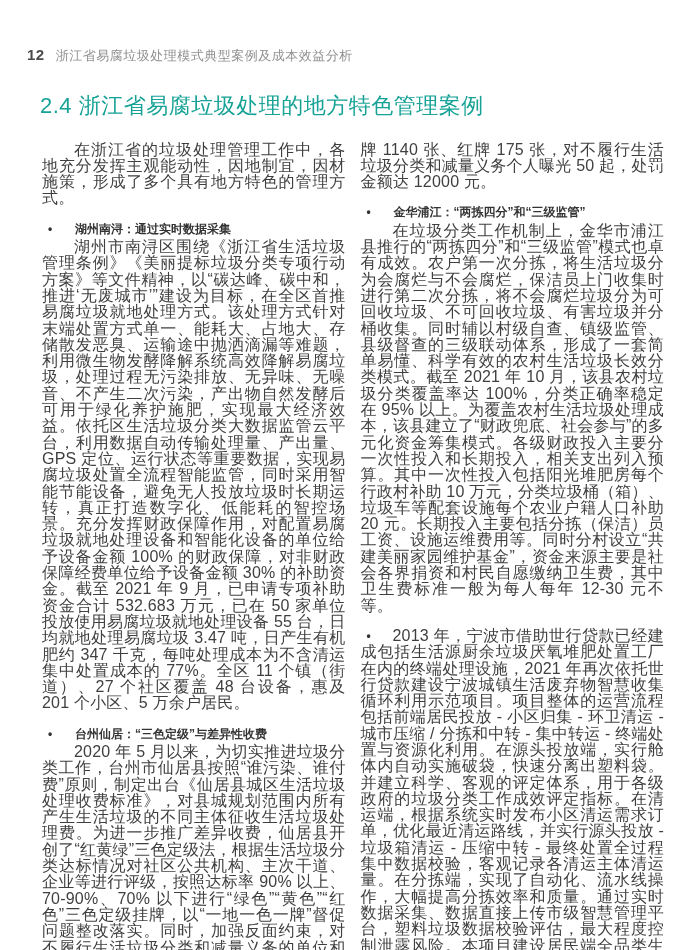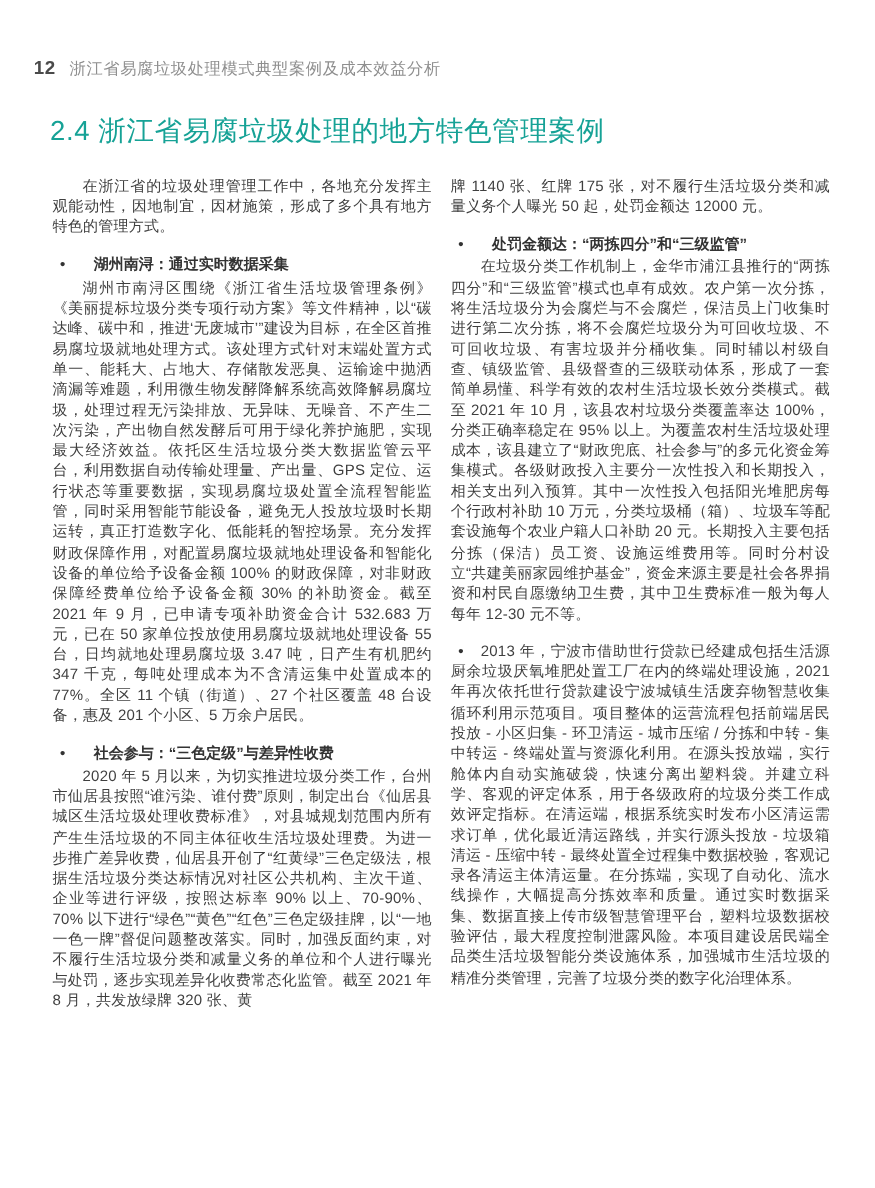--- a/index.html
+++ b/index.html
@@ -42,21 +42,21 @@
   .columns {
     display: flex;
     gap: 15px;
     margin: 21px 36px 0 42px;
   }
   .col {
     flex: 1 1 0;
     min-width: 0;
   }
   .para {
-    font-size: 12px;
+    font-size: 16px;
     line-height: 16.3px;
     color: #3f3f3f;
     text-align: justify;
     text-justify: inter-ideograph;
     letter-spacing: 0.2px;
   }
   .indent { text-indent: 2em; }
   .section { margin-top: 14px; }
   .sec-head {
     position: relative;
@@ -96,33 +96,33 @@
         <div class="sec-head">
           <span class="bullet">•</span>
           <span>湖州南浔：通过实时数据采集</span>
         </div>
         <p class="para indent">湖州市南浔区围绕《浙江省生活垃圾管理条例》《美丽提标垃圾分类专项行动方案》等文件精神，以“碳达峰、碳中和，推进‘无废城市’”建设为目标，在全区首推易腐垃圾就地处理方式。该处理方式针对末端处置方式单一、能耗大、占地大、存储散发恶臭、运输途中抛洒滴漏等难题，利用微生物发酵降解系统高效降解易腐垃圾，处理过程无污染排放、无异味、无噪音、不产生二次污染，产出物自然发酵后可用于绿化养护施肥，实现最大经济效益。依托区生活垃圾分类大数据监管云平台，利用数据自动传输处理量、产出量、GPS 定位、运行状态等重要数据，实现易腐垃圾处置全流程智能监管，同时采用智能节能设备，避免无人投放垃圾时长期运转，真正打造数字化、低能耗的智控场景。充分发挥财政保障作用，对配置易腐垃圾就地处理设备和智能化设备的单位给予设备金额 100% 的财政保障，对非财政保障经费单位给予设备金额 30% 的补助资金。截至 2021 年 9 月，已申请专项补助资金合计 532.683 万元，已在 50 家单位投放使用易腐垃圾就地处理设备 55 台，日均就地处理易腐垃圾 3.47 吨，日产生有机肥约 347 千克，每吨处理成本为不含清运集中处置成本的 77%。全区 11 个镇（街道）、27 个社区覆盖 48 台设备，惠及 201 个小区、5 万余户居民。</p>
       </div>
 
       <div class="section">
         <div class="sec-head">
           <span class="bullet">•</span>
-          <span>社会参与：“三色定级”与差异性收费</span>
+          <span>台州仙居：“三色定级”与差异性收费</span>
         </div>
         <p class="para indent">2020 年 5 月以来，为切实推进垃圾分类工作，台州市仙居县按照“谁污染、谁付费”原则，制定出台《仙居县城区生活垃圾处理收费标准》，对县城规划范围内所有产生生活垃圾的不同主体征收生活垃圾处理费。为进一步推广差异收费，仙居县开创了“红黄绿”三色定级法，根据生活垃圾分类达标情况对社区公共机构、主次干道、企业等进行评级，按照达标率 90% 以上、70-90%、70% 以下进行“绿色”“黄色”“红色”三色定级挂牌，以“一地一色一牌”督促问题整改落实。同时，加强反面约束，对不履行生活垃圾分类和减量义务的单位和个人进行曝光与处罚，逐步实现差异化收费常态化监管。截至 2021 年 8 月，共发放绿牌 320 张、黄</p>
       </div>
     </div>
 
     <div class="col">
       <p class="para">牌 1140 张、红牌 175 张，对不履行生活垃圾分类和减量义务个人曝光 50 起，处罚金额达 12000 元。</p>
 
       <div class="section">
         <div class="sec-head">
           <span class="bullet">•</span>
-          <span>处罚金额达：“两拣四分”和“三级监管”</span>
+          <span>金华浦江：“两拣四分”和“三级监管”</span>
         </div>
         <p class="para indent">在垃圾分类工作机制上，金华市浦江县推行的“两拣四分”和“三级监管”模式也卓有成效。农户第一次分拣，将生活垃圾分为会腐烂与不会腐烂，保洁员上门收集时进行第二次分拣，将不会腐烂垃圾分为可回收垃圾、不可回收垃圾、有害垃圾并分桶收集。同时辅以村级自查、镇级监管、县级督查的三级联动体系，形成了一套简单易懂、科学有效的农村生活垃圾长效分类模式。截至 2021 年 10 月，该县农村垃圾分类覆盖率达 100%，分类正确率稳定在 95% 以上。为覆盖农村生活垃圾处理成本，该县建立了“财政兜底、社会参与”的多元化资金筹集模式。各级财政投入主要分一次性投入和长期投入，相关支出列入预算。其中一次性投入包括阳光堆肥房每个行政村补助 10 万元，分类垃圾桶（箱）、垃圾车等配套设施每个农业户籍人口补助 20 元。长期投入主要包括分拣（保洁）员工资、设施运维费用等。同时分村设立“共建美丽家园维护基金”，资金来源主要是社会各界捐资和村民自愿缴纳卫生费，其中卫生费标准一般为每人每年 12-30 元不等。</p>
       </div>
 
       <div class="section">
         <div class="sec-head">
           <span class="bullet">•</span>
         </div>
         <p class="para indent">2013 年，宁波市借助世行贷款已经建成包括生活源厨余垃圾厌氧堆肥处置工厂在内的终端处理设施，2021 年再次依托世行贷款建设宁波城镇生活废弃物智慧收集循环利用示范项目。项目整体的运营流程包括前端居民投放 - 小区归集 - 环卫清运 - 城市压缩 / 分拣和中转 - 集中转运 - 终端处置与资源化利用。在源头投放端，实行舱体内自动实施破袋，快速分离出塑料袋。并建立科学、客观的评定体系，用于各级政府的垃圾分类工作成效评定指标。在清运端，根据系统实时发布小区清运需求订单，优化最近清运路线，并实行源头投放 - 垃圾箱清运 - 压缩中转 - 最终处置全过程集中数据校验，客观记录各清运主体清运量。在分拣端，实现了自动化、流水线操作，大幅提高分拣效率和质量。通过实时数据采集、数据直接上传市级智慧管理平台，塑料垃圾数据校验评估，最大程度控制泄露风险。本项目建设居民端全品类生活垃圾智能分类设施体系，加强城市生活垃圾的精准分类管理，完善了垃圾分类的数字化治理体系。</p>
       </div>

